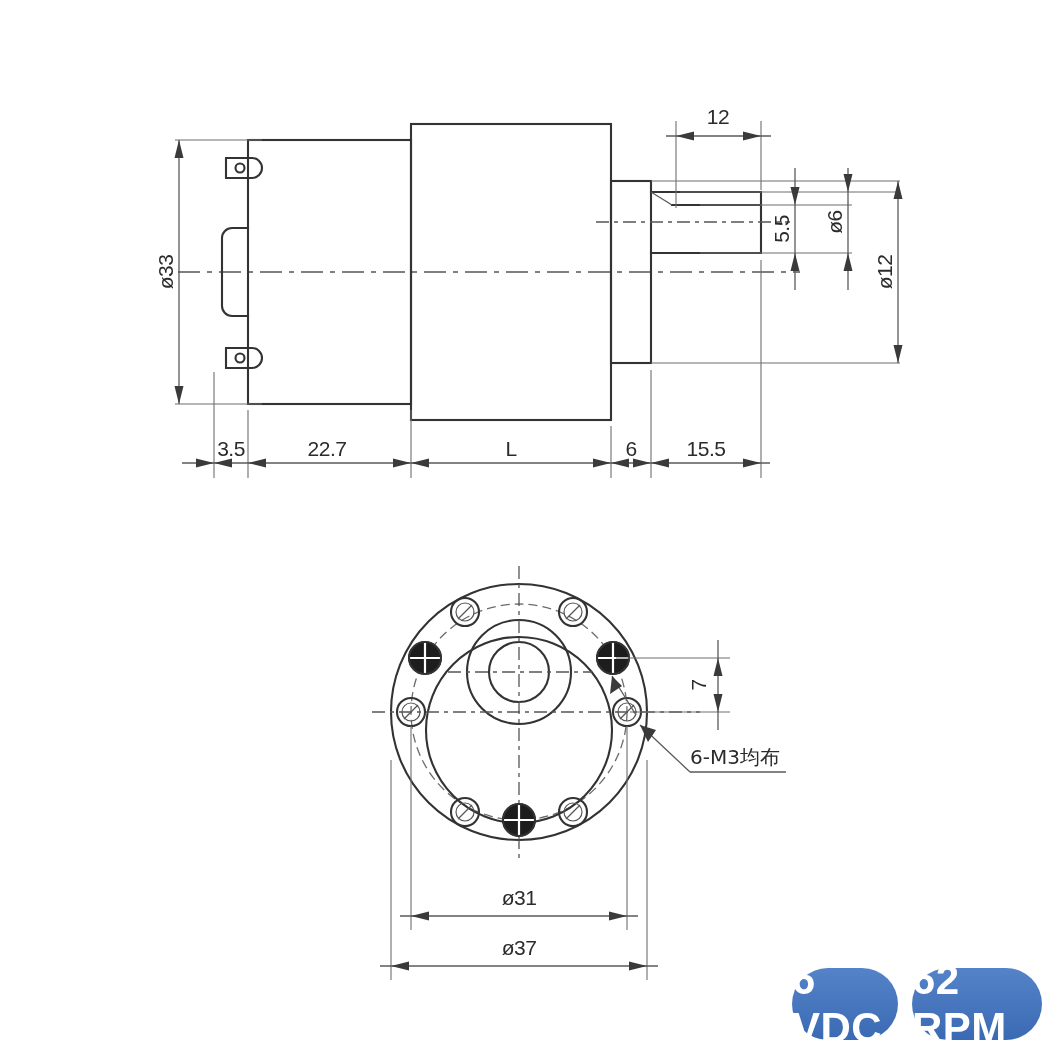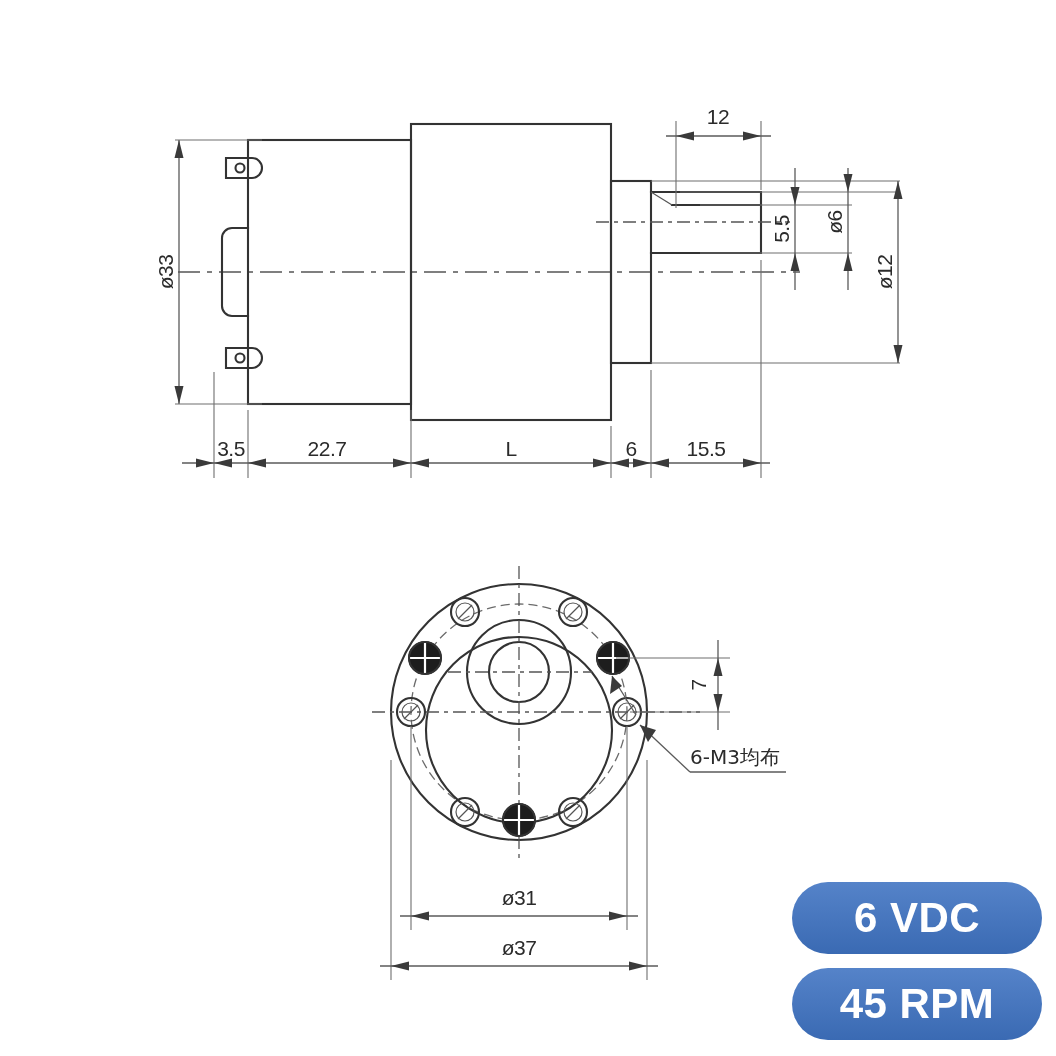--- a/index.html
+++ b/index.html
@@ -92,21 +92,21 @@
     font-family: "DejaVu Sans", sans-serif;
     font-size: 20px;
     dominant-baseline: middle;
   }
   
   .badge-stack {
     position: absolute;
     right: 14px;
     bottom: 16px;
     display: flex;
-    flex-direction: column;
+    flex-direction: row;
     align-items: stretch;
     gap: 14px;
     width: 250px;
   }
   .badge {
     height: 72px;
     border-radius: 38px;
     display: flex;
     align-items: center;
     justify-content: center;
@@ -341,16 +341,16 @@
         <text class="dim-text" x="519" y="949" text-anchor="middle">ø37</text>
       </g>
     </g>
   </svg>
 
   <div class="badge-stack">
     <div class="badge" style="background:linear-gradient(180deg,#5583c9 0%,#3a6ab3 100%);">
       <span>6 VDC</span>
     </div>
     <div class="badge" style="background:linear-gradient(180deg,#5583c9 0%,#3a6ab3 100%);">
-      <span>45 RPM</span>
+      <span>62 RPM</span>
     </div>
   </div>
 </div>
 
 </body></html>

